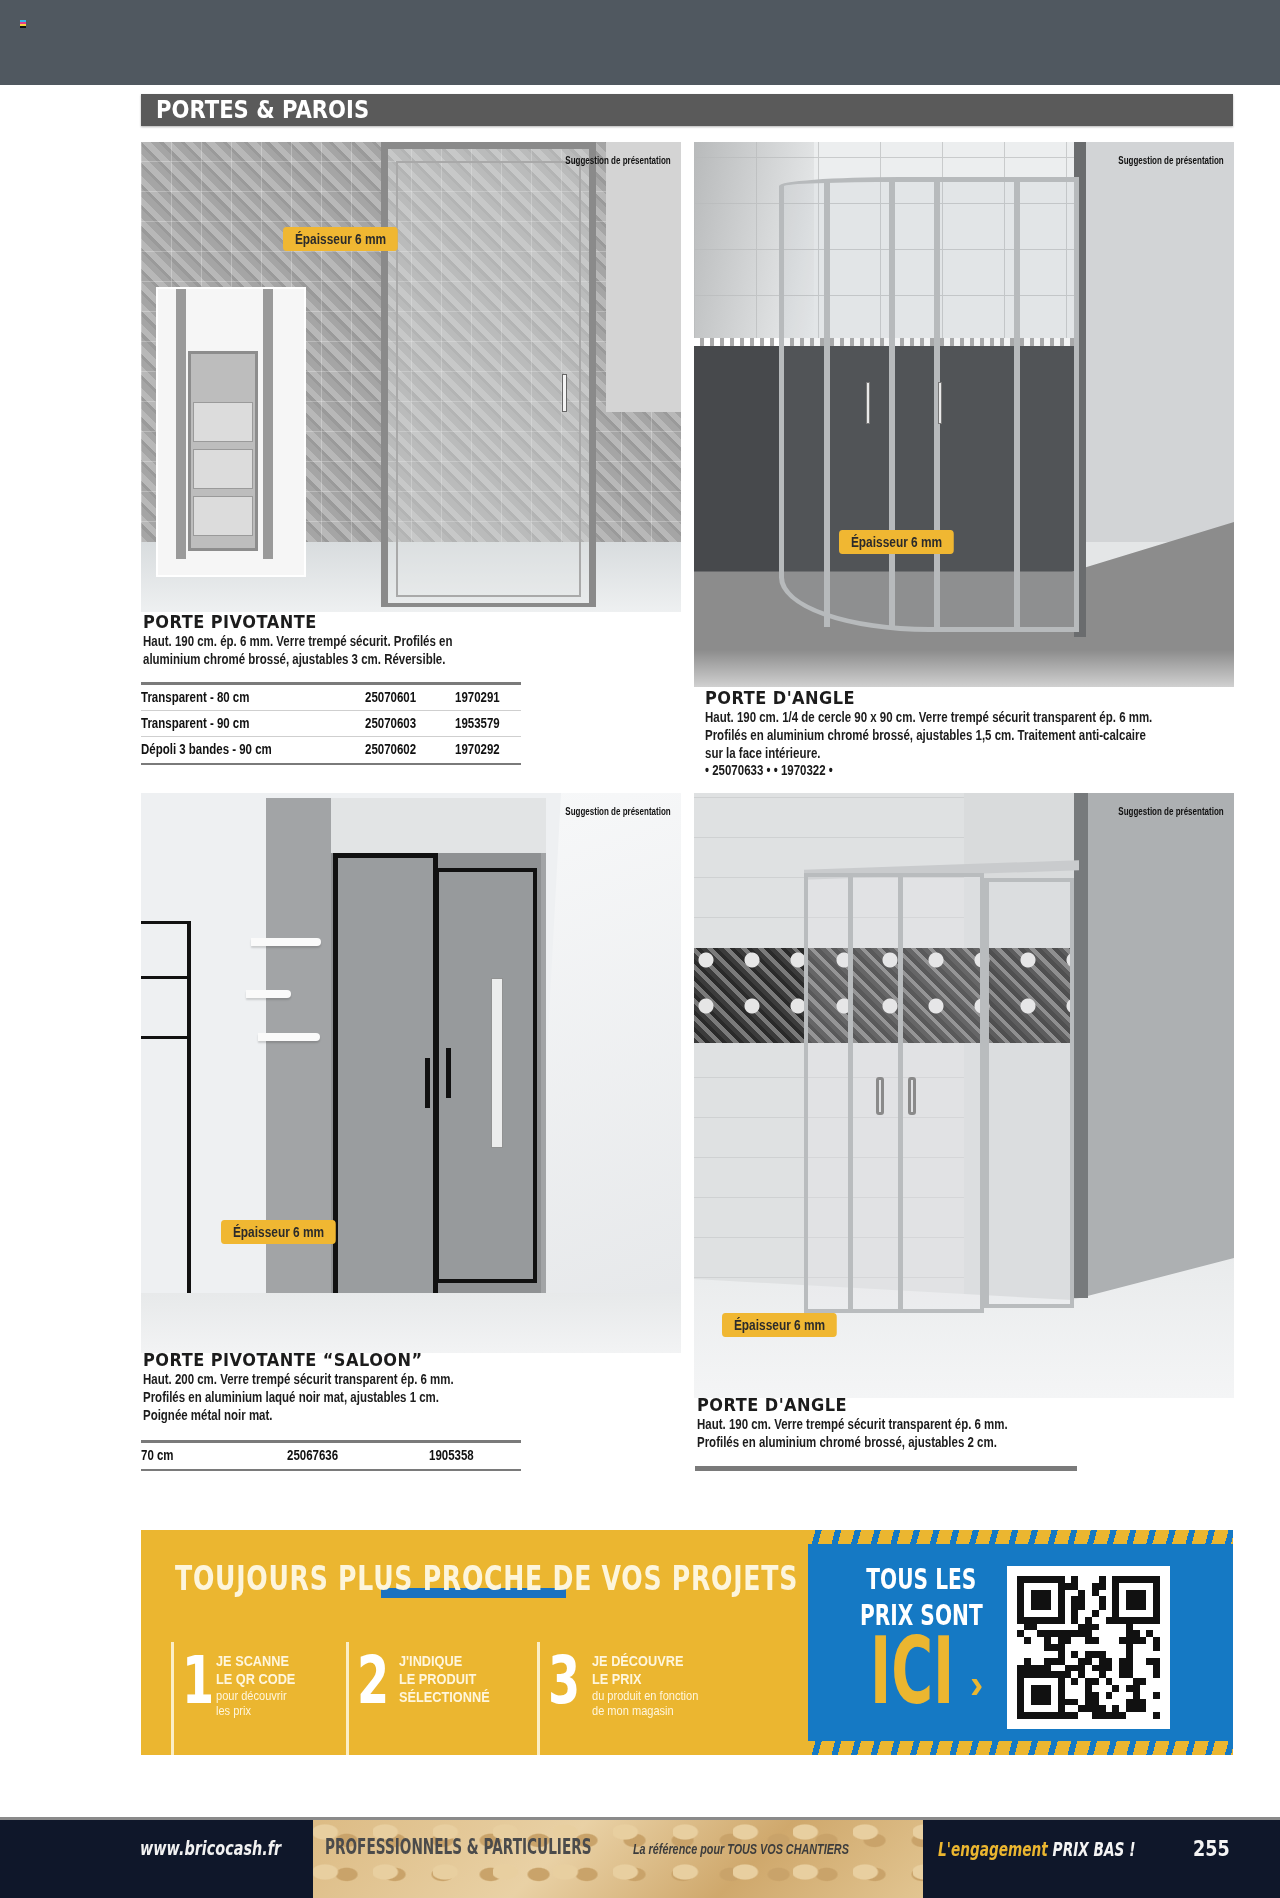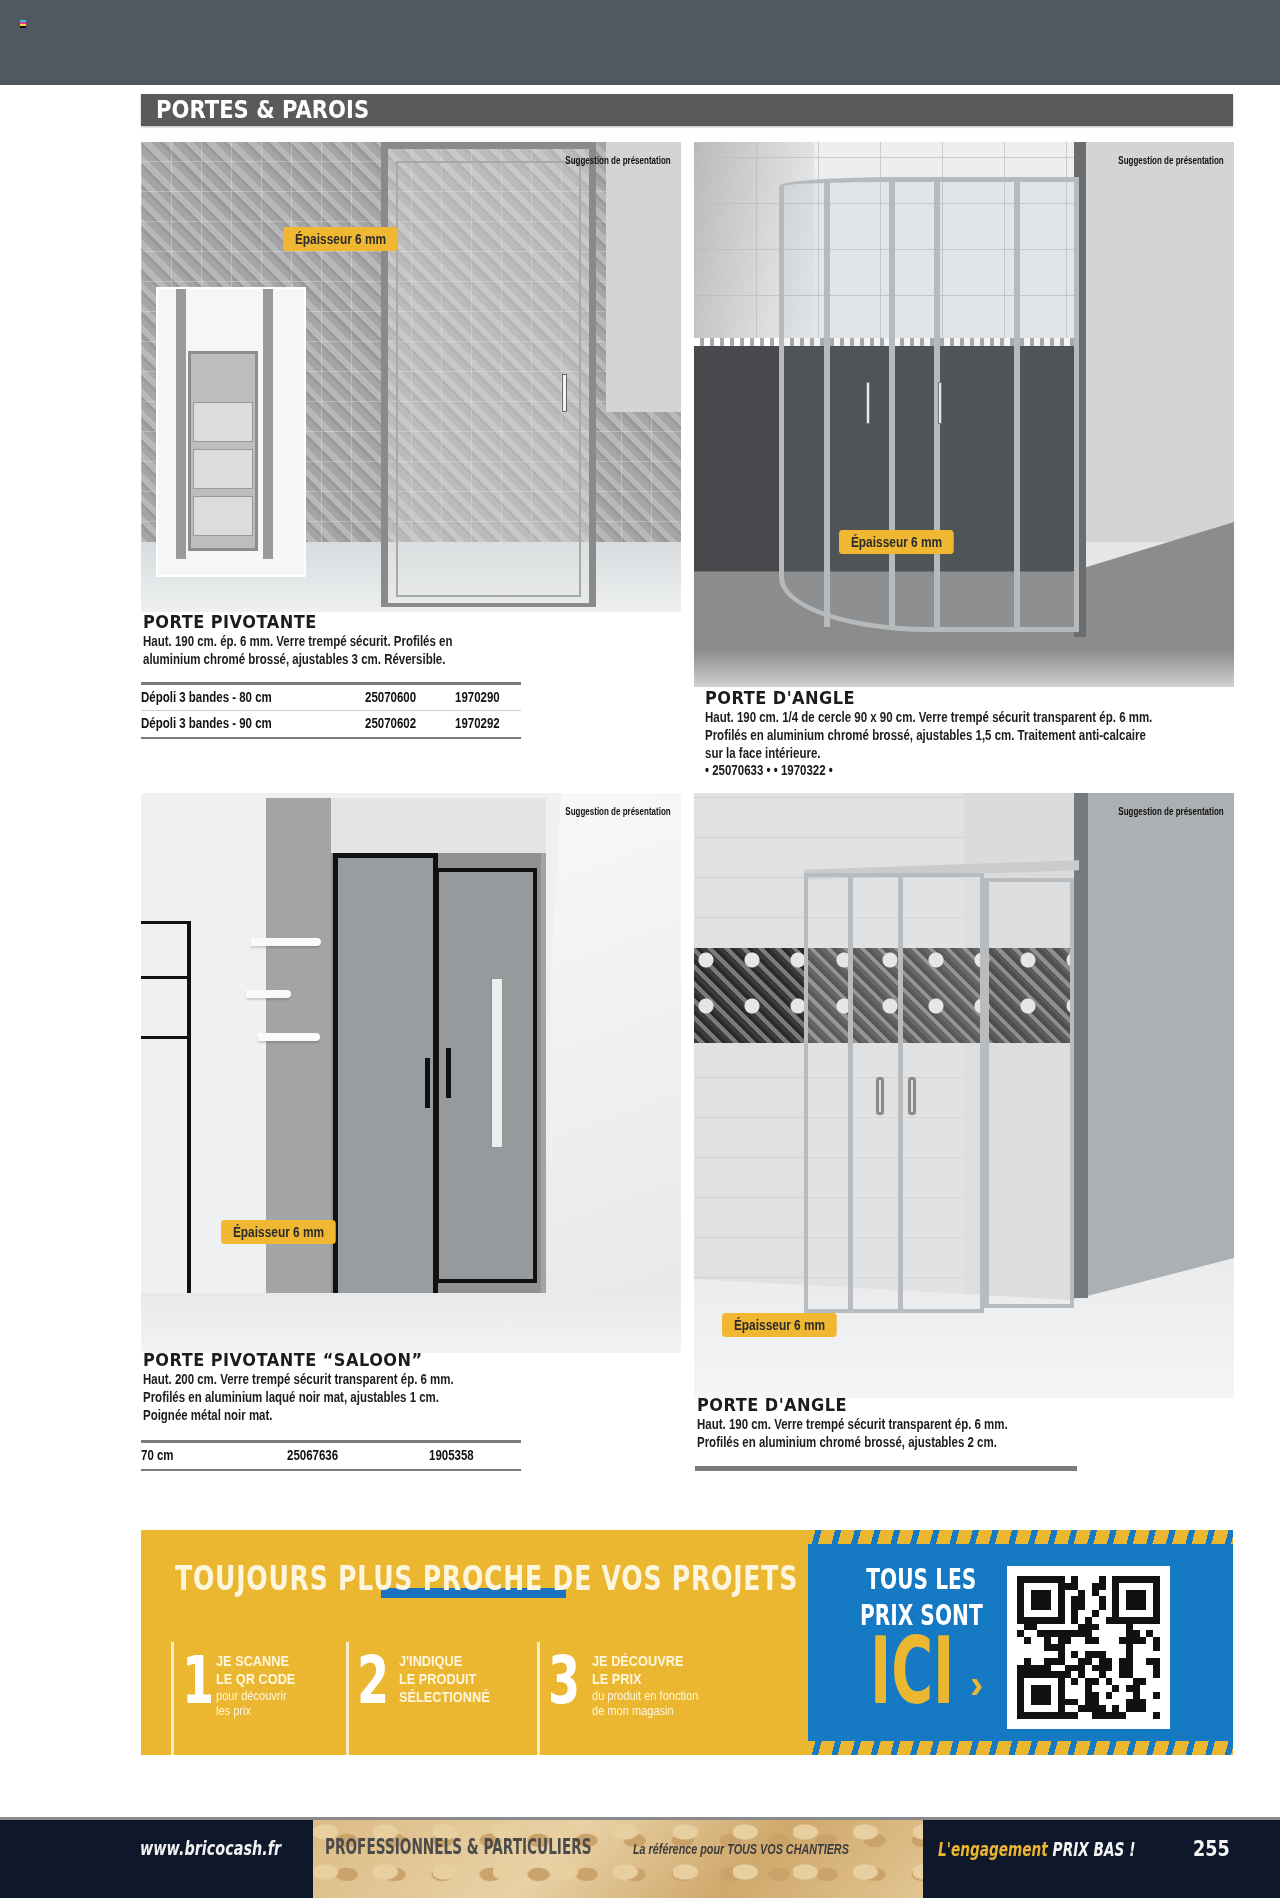--- a/index.html
+++ b/index.html
@@ -197,23 +197,28 @@
 
 <div class="prod-text" style="left:143px; top:612px;">
   <div class="prod-title">PORTE PIVOTANTE</div>
   <div class="prod-desc">
     <div>Haut. 190 cm. ép. 6 mm. Verre trempé sécurit. Profilés en</div>
     <div>aluminium chromé brossé, ajustables 3 cm. Réversible.</div>
   </div>
 </div>
 <div class="ref-table" style="left:141px; top:682px; width:380px;">
   <div class="ref-row">
-    <span style="left:0">Dépoli 3 bandes - 80 cm</span>
-    <span style="left:224px">25070600</span>
-    <span style="left:314px">1970290</span>
+    <span style="left:0">Transparent - 80 cm</span>
+    <span style="left:224px">25070601</span>
+    <span style="left:314px">1970291</span>
+  </div>
+  <div class="ref-row">
+    <span style="left:0">Transparent - 90 cm</span>
+    <span style="left:224px">25070603</span>
+    <span style="left:314px">1953579</span>
   </div>
   <div class="ref-row">
     <span style="left:0">Dépoli 3 bandes - 90 cm</span>
     <span style="left:224px">25070602</span>
     <span style="left:314px">1970292</span>
   </div>
 </div>
 
 <div class="panel p2">
   <div class="tiles"></div>

